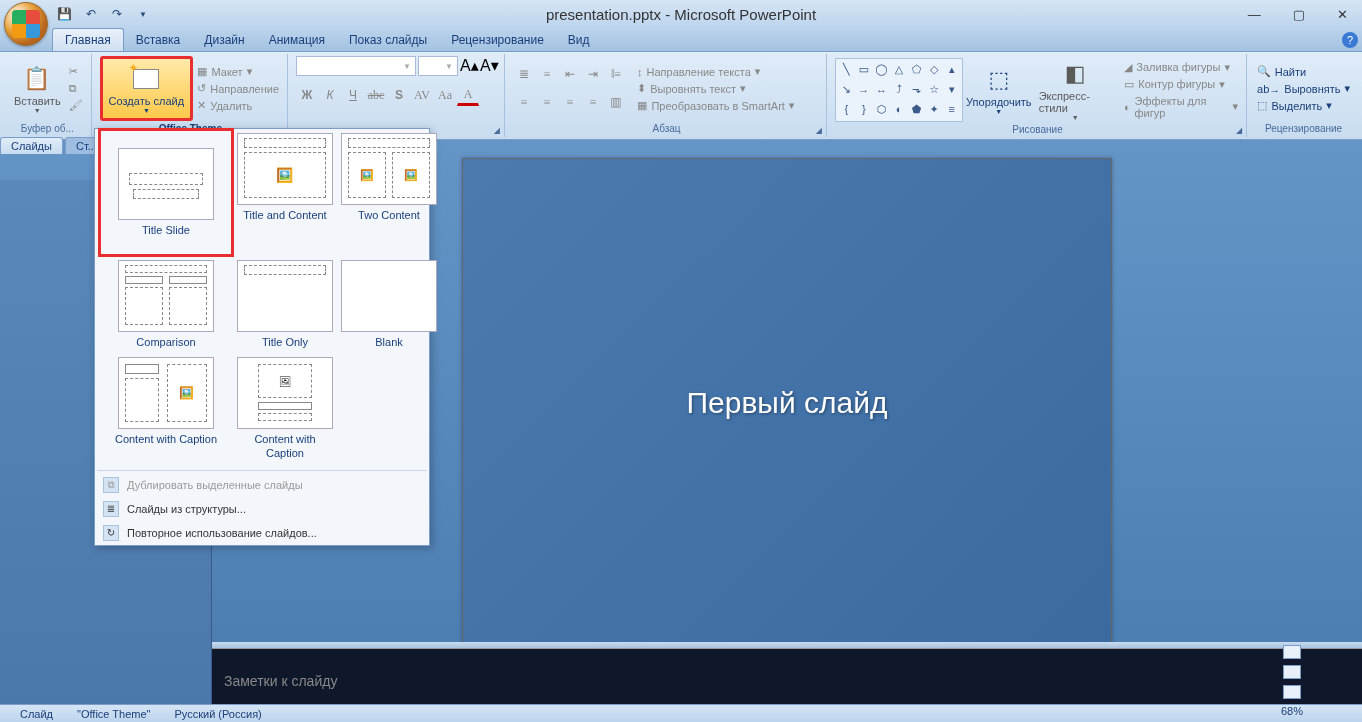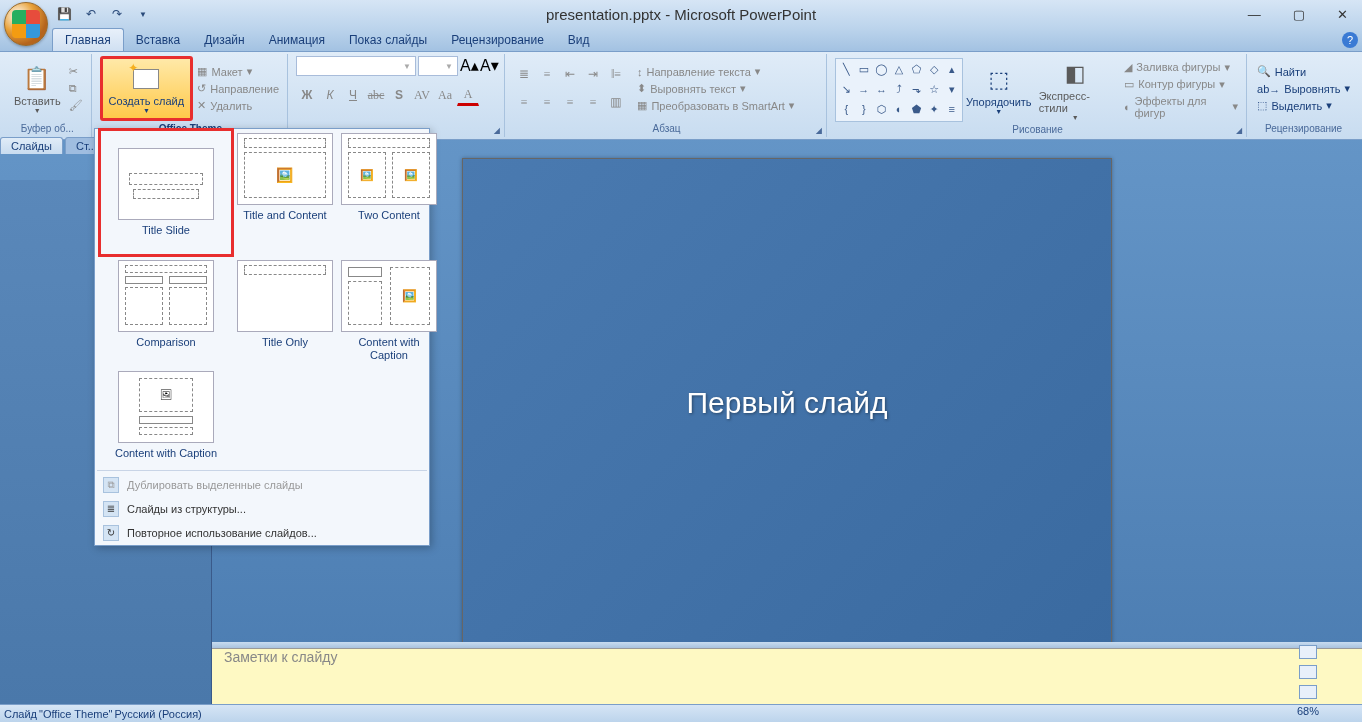--- a/index.html
+++ b/index.html
@@ -62,25 +62,25 @@
 
 .ph{ position:absolute; border:1px dashed #888; }
 .ph.solid{ border-style:solid;}
 
 
 .workspace { position:absolute; top:140px; left:0; right:0; bottom:18px;margin-top:18px; }
 .left-pane { position:absolute; top:22px; left:0; width:212px; bottom:0; background: linear-gradient(to bottom, #5a88ba, #4a78aa); border-right:1px solid #3a5a8a;}
 .slide-canvas-wrap { position:absolute; top:0; left:212px; right:0; bottom:56px; display:flex; align-items:center; justify-content:center;}
 .slide-canvas { width: 650px; height: 490px; background: linear-gradient(135deg, #4a7ab0, #3a6aa0); border:1px solid #666; box-shadow: 0 0 4px rgba(0,0,0,.3); display:flex; align-items:center; justify-content:center;}
 .slide-title-text { font-size: 30px; color: #fff; text-shadow: 1px 1px 3px rgba(0,0,0,.4);}
-.notes-pane { position:absolute; left:212px; right:0; bottom:0; height:56px; background:#fef9c3; border-top:1px solid #999; padding:0 12px; font-size:14px; color:#888;}
+.notes-pane { position:absolute; left:212px; right:0; bottom:0; height:56px; background:#0f172a; border-top:1px solid #999; padding:24px 12px; font-size:14px; color:#888;}
 .notes-resize { position:absolute; left:212px; right:0; bottom:56px; height:6px; background:linear-gradient(to bottom,#c8dcf0,#a8c2de); cursor:ns-resize;}
 
 
-.statusbar { position:absolute; bottom:0; left:0; right:0; height:18px; background: linear-gradient(to bottom, #d6e5f5, #bcd4ec); border-top:1px solid #7a9ec9; display:flex; align-items:center; font-size:11px; color:#1a3f7a; padding: 0 4px; gap:2px;}
+.statusbar { position:absolute; bottom:0; left:0; right:0; height:18px; background: linear-gradient(to bottom, #d6e5f5, #bcd4ec); border-top:1px solid #7a9ec9; display:flex; align-items:center; font-size:11px; color:#1a3f7a; padding: 0 20px; gap:24px;}
 .statusbar .right{ margin-left:auto; display:flex; align-items:center; gap:6px;flex-direction:column;}
 .zoom-slider{ width:100px; height:4px; background:#a8c2de; position:relative;}
 .zoom-slider .thumb{ position:absolute; top:-4px; left:62%; width:8px; height:12px; background:#5a7aaa; border-radius:2px;}
 .view-btn{ width:18px; height:14px; border:1px solid #7a9ec9; background:#e8f0fa; cursor:pointer;}
 </style>
 </head>
 <body>
 
 <div class="titlebar">
   <div class="office-btn">
@@ -337,20 +337,24 @@
       <div class="layout-label">Comparison</div>
     </div>
 
     <div class="layout-item">
       <div class="layout-thumb">
         <div class="ph" style="left:6px;right:6px;top:4px;height:10px;"></div>
       </div>
       <div class="layout-label">Title Only</div>
     </div>
 
+    <div class="layout-item">
+      <div class="layout-thumb"></div>
+      <div class="layout-label">Blank</div>
+    </div>
 
     <div class="layout-item">
       <div class="layout-thumb">
         <div class="ph solid" style="left:6px;top:6px;width:34px;height:10px;"></div>
         <div class="ph" style="left:6px;top:20px;width:34px;bottom:6px;"></div>
         <div class="ph" style="right:6px;top:6px;width:40px;bottom:6px;display:flex;align-items:center;justify-content:center;">
             <span style="font-size:12px;">🖼️</span>
           </div>
       </div>
       <div class="layout-label">Content with Caption</div>

